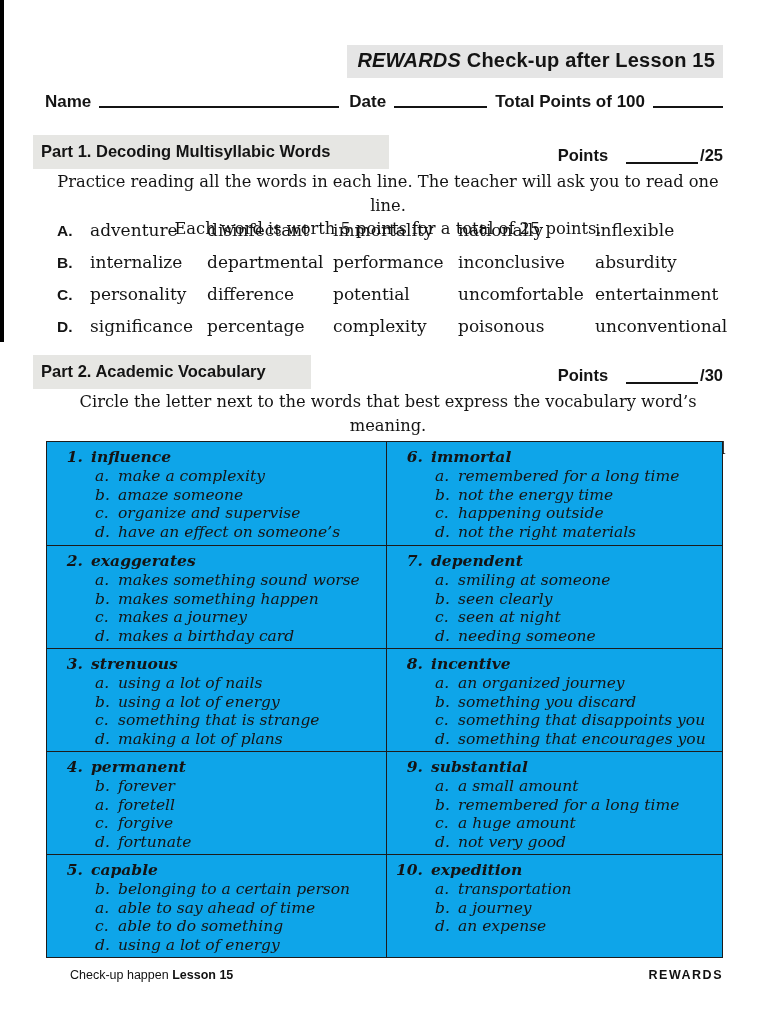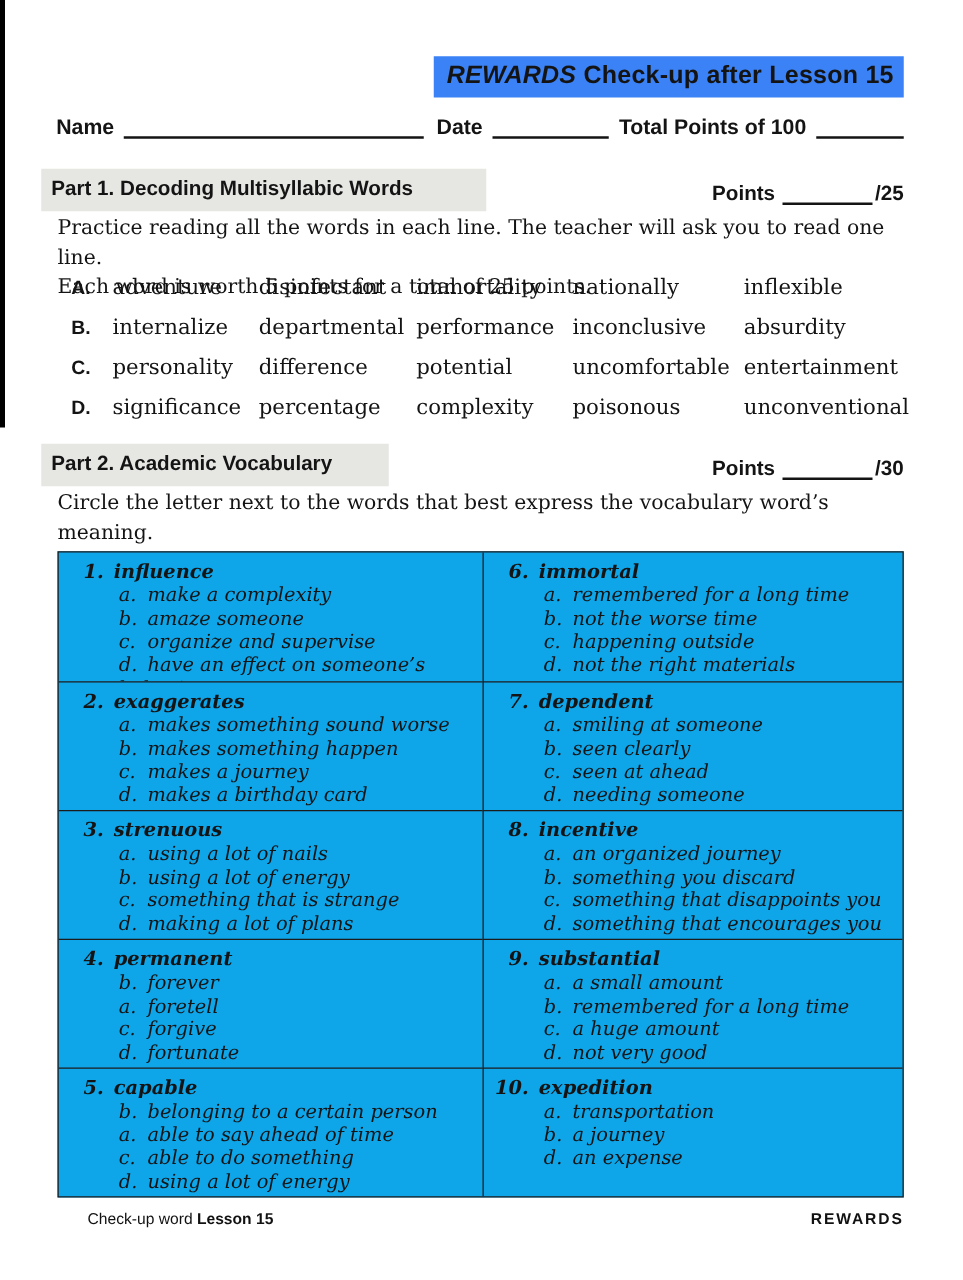--- a/index.html
+++ b/index.html
@@ -6,30 +6,30 @@
   body{
     width:770px;height:1024px;background:#ffffff;position:relative;
     font-family:"DejaVu Serif","Liberation Serif",serif;color:#141414;
     -webkit-font-smoothing:antialiased;overflow:hidden;
   }
   .edge-bar{position:absolute;left:0;top:0;width:4px;height:342px;background:#000;}
 
   
   .title-box{
     position:absolute;top:45px;right:47px;
-    background:#3b82f6;padding:4px 8px 6px 10px;
+    background:#e5e5e5;padding:4px 8px 6px 10px;
     font-family:"Liberation Sans","DejaVu Sans",sans-serif;
     font-weight:bold;font-size:20px;letter-spacing:.2px;white-space:nowrap;
   }
   .t-italic{font-style:italic;}
 
   
   .form-row{
     position:absolute;top:92px;left:45px;right:47px;
-    display:flex;align-items:flex-end;
+    display:flex;
     font-family:"Liberation Sans","DejaVu Sans",sans-serif;
     font-weight:bold;font-size:17px;white-space:nowrap;
   }
   .blank{border-bottom:2px solid #141414;height:14px;display:inline-block;}
   .form-row .lbl{margin-right:8px;}
   .blank.grow{flex:1;margin-right:10px;margin-bottom:1px;}
   .blank.date{width:93px;margin-right:8px;margin-bottom:1px;}
   .blank.total{width:70px;margin-bottom:1px;}
 
   
@@ -37,25 +37,25 @@
     position:absolute;left:33px;right:47px;
     display:flex;justify-content:space-between;align-items:center;
     font-family:"Liberation Sans","DejaVu Sans",sans-serif;font-weight:bold;
   }
   #p1head{top:135px;}
   #p2head{top:355px;gap:45px;}
   .part-title{background:#e6e6e3;padding:7px 8px 8px 8px;font-size:16.5px;white-space:nowrap;}
   .hl1{width:340px;}
   .hl2{width:262px;}
   .points{display:flex;align-items:flex-end;font-size:16.5px;padding-top:6px;white-space:nowrap;}
-  .points .plbl{margin-right:6px;}
+  .points .plbl{margin-right:18px;}
   .blank.pblank{width:72px;margin-right:2px;margin-bottom:1px;}
 
   
-  .instr{position:absolute;left:46px;right:40px;font-size:16.3px;line-height:1.45;}
+  .instr{position:absolute;left:46px;right:40px;font-size:16.3px;line-height:1.45;text-align:center;}
   #p1instr{top:170px;}
   #p2instr{top:390px;}
   .b{font-weight:bold;}
 
   
   .word-grid{
     position:absolute;top:220px;left:57px;
     display:grid;grid-template-columns:33px 117px 126px 125px 137px auto;
     row-gap:11px;font-size:17px;line-height:21px;
   }
@@ -168,38 +168,38 @@
     <div class="qhead"><span class="qnum">1.</span><span>influence</span></div>
     <div class="opt"><span class="olet">a.</span><span>make a complexity</span></div>
     <div class="opt"><span class="olet">b.</span><span>amaze someone</span></div>
     <div class="opt"><span class="olet">c.</span><span>organize and supervise</span></div>
     <div class="opt"><span class="olet">d.</span><span>have an effect on someone’s behavior</span></div>
   </div>
 
   <div class="qcell">
     <div class="qhead"><span class="qnum">6.</span><span>immortal</span></div>
     <div class="opt"><span class="olet">a.</span><span>remembered for a long time</span></div>
-    <div class="opt"><span class="olet">b.</span><span>not the worse time</span></div>
+    <div class="opt"><span class="olet">b.</span><span>not the energy time</span></div>
     <div class="opt"><span class="olet">c.</span><span>happening outside</span></div>
     <div class="opt"><span class="olet">d.</span><span>not the right materials</span></div>
   </div>
 
   <div class="qcell">
     <div class="qhead"><span class="qnum">2.</span><span>exaggerates</span></div>
     <div class="opt"><span class="olet">a.</span><span>makes something sound worse</span></div>
     <div class="opt"><span class="olet">b.</span><span>makes something happen</span></div>
     <div class="opt"><span class="olet">c.</span><span>makes a journey</span></div>
     <div class="opt"><span class="olet">d.</span><span>makes a birthday card</span></div>
   </div>
 
   <div class="qcell">
     <div class="qhead"><span class="qnum">7.</span><span>dependent</span></div>
     <div class="opt"><span class="olet">a.</span><span>smiling at someone</span></div>
     <div class="opt"><span class="olet">b.</span><span>seen clearly</span></div>
-    <div class="opt"><span class="olet">c.</span><span>seen at ahead</span></div>
+    <div class="opt"><span class="olet">c.</span><span>seen at night</span></div>
     <div class="opt"><span class="olet">d.</span><span>needing someone</span></div>
   </div>
 
   <div class="qcell">
     <div class="qhead"><span class="qnum">3.</span><span>strenuous</span></div>
     <div class="opt"><span class="olet">a.</span><span>using a lot of nails</span></div>
     <div class="opt"><span class="olet">b.</span><span>using a lot of energy</span></div>
     <div class="opt"><span class="olet">c.</span><span>something that is strange</span></div>
     <div class="opt"><span class="olet">d.</span><span>making a lot of plans</span></div>
   </div>
@@ -239,15 +239,15 @@
   <div class="qcell">
     <div class="qhead"><span class="qnum">10.</span><span>expedition</span></div>
     <div class="opt"><span class="olet">a.</span><span>transportation</span></div>
     <div class="opt"><span class="olet">b.</span><span>a journey</span></div>
     <div class="opt"><span class="olet">d.</span><span>an expense</span></div>
   </div>
 
 </div>
 
 <div class="footer">
-  <span class="f-left"><span>Check-up word </span><span class="fb">Lesson 15</span></span>
+  <span class="f-left"><span>Check-up happen </span><span class="fb">Lesson 15</span></span>
   <span class="f-right">REWARDS</span>
 </div>
 
 </body></html>

